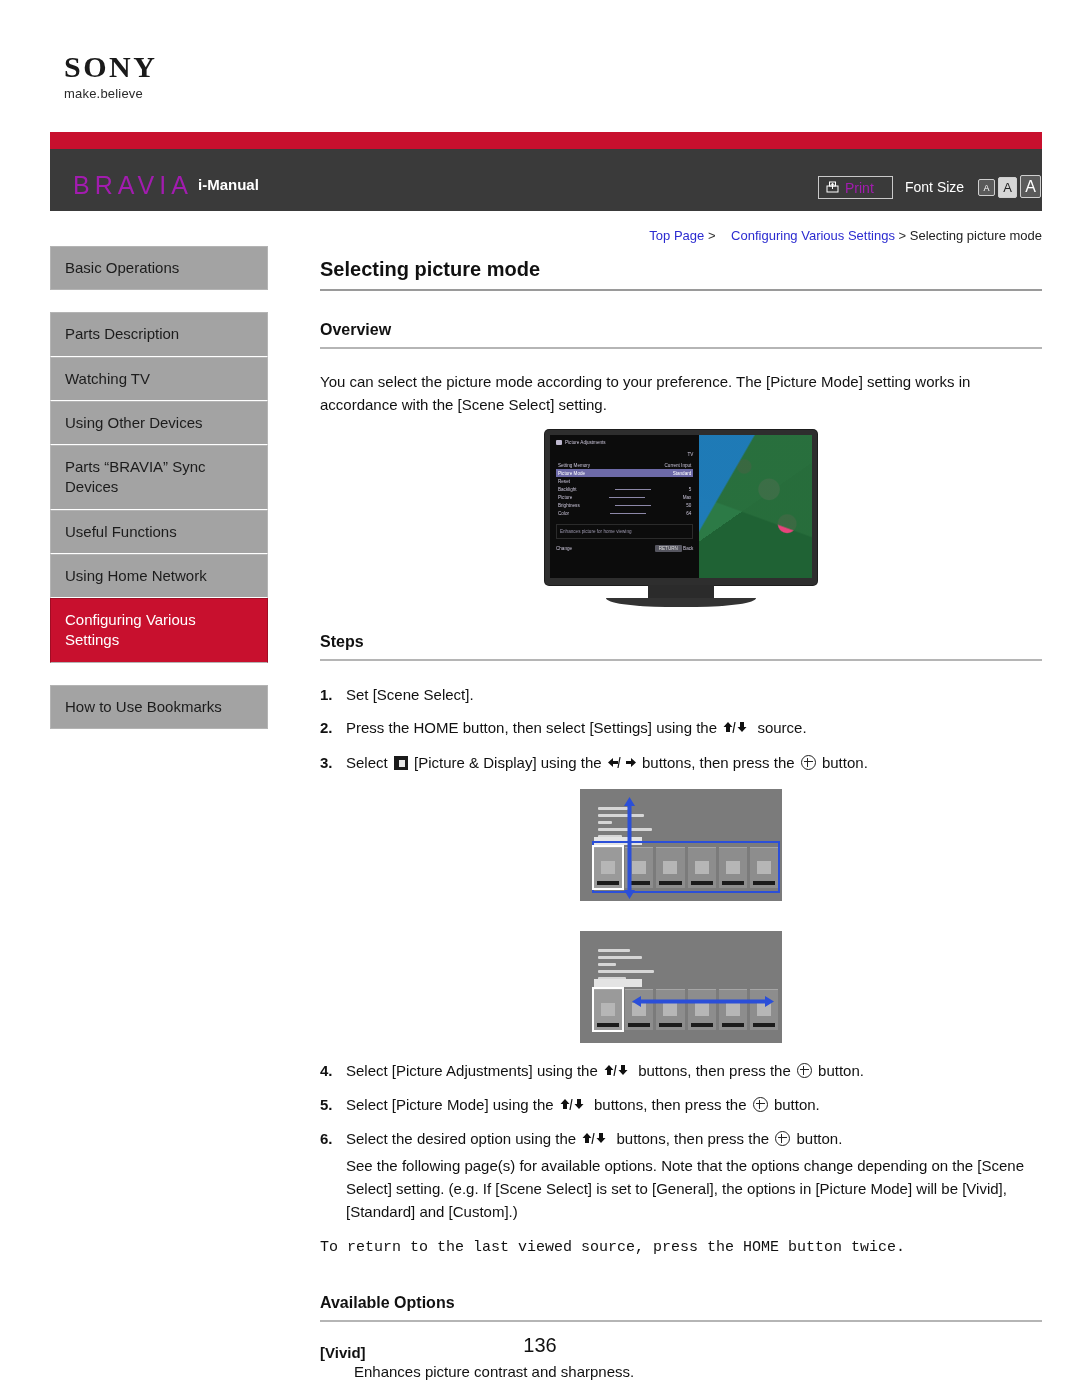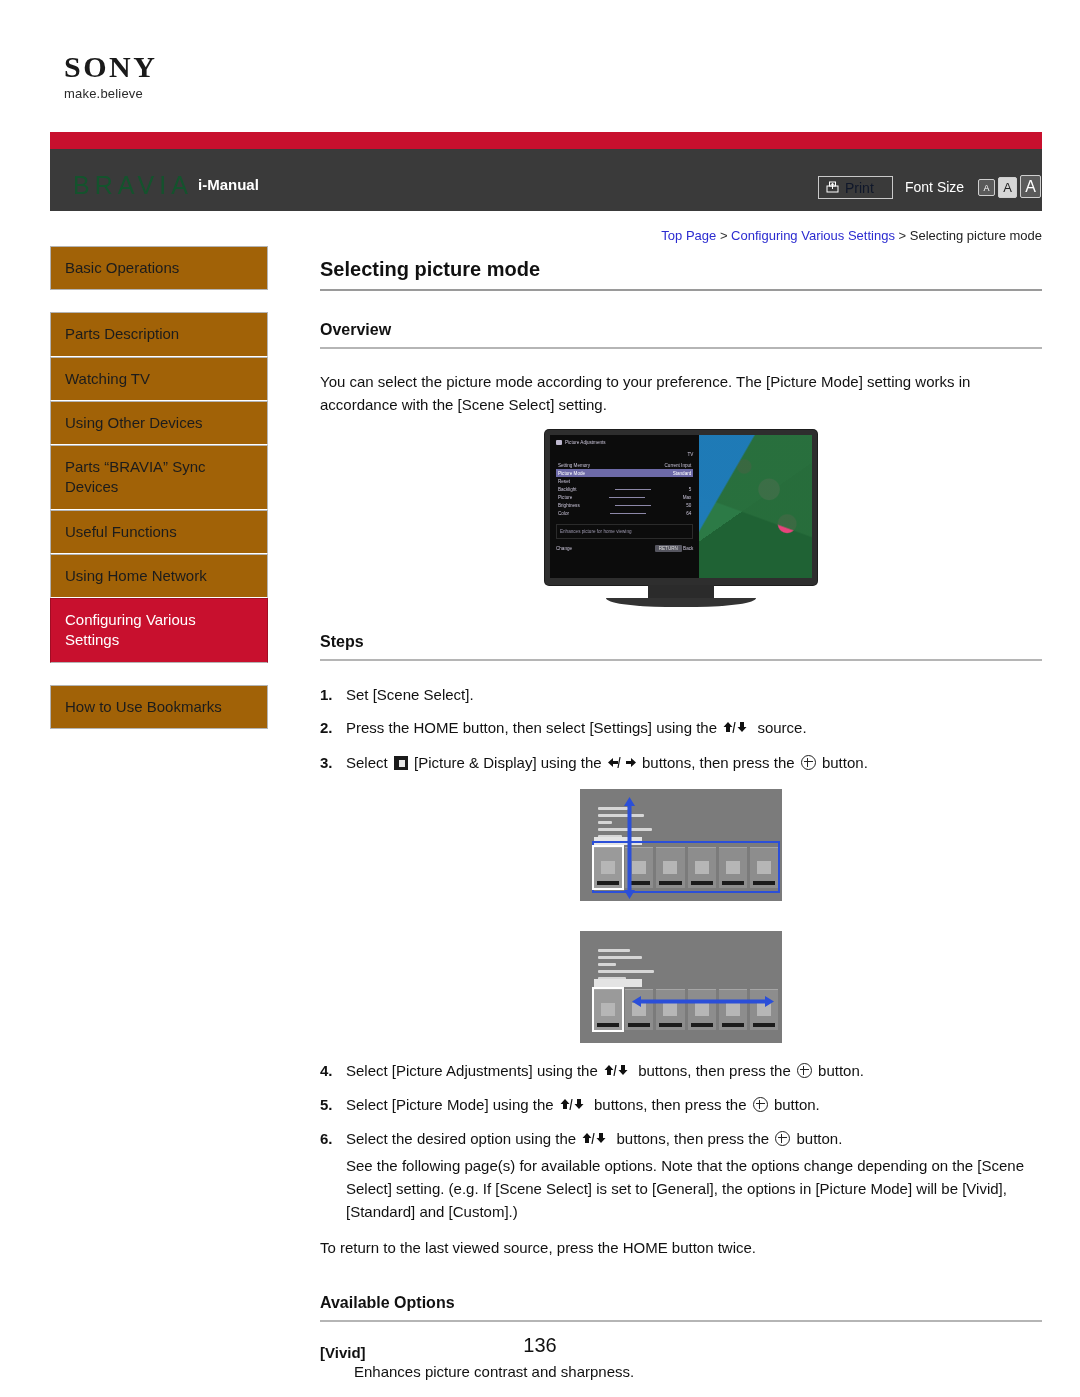--- a/index.html
+++ b/index.html
@@ -56,21 +56,21 @@
     height: 62px;
     background: #3a3a3a;
   }
   .bravia {
     position: absolute;
     left: 73px;
     top: 171px;
     font-family: "Liberation Sans", sans-serif;
     font-size: 25px;
     letter-spacing: 5px;
-    color: #14532d;
+    color: #a21caf;
     font-weight: 300;
   }
   .imanual {
     position: absolute;
     left: 198px;
     top: 176px;
     font-family: "Liberation Sans", sans-serif;
     font-size: 15px;
     font-weight: bold;
     color: #ffffff;
@@ -85,21 +85,21 @@
     border: 1px solid #c9c9c9;
     display: flex;
     align-items: center;
     gap: 5px;
     padding-left: 6px;
     box-sizing: border-box;
   }
   .print-ico { width: 15px; height: 15px; display:block; }
   .print-label {
     font-size: 14px;
-    color: #0f172a;
+    color: #a21caf;
   }
   .font-size-label {
     position: absolute;
     left: 905px;
     top: 179px;
     font-size: 14px;
     color: #ffffff;
   }
   .fs-btns {
     position: absolute;
@@ -129,33 +129,34 @@
     left: 318px;
     top: 228px;
     width: 724px;
     text-align: right;
     font-size: 13px;
     color: #222;
   }
   .breadcrumb a {
     color: #2b2bd0;
     text-decoration: none;
+    margin-left: 12px;
   }
   .crumb-sep { color:#333; }
 
   
   .sidebar {
     position: absolute;
     left: 50px;
     top: 246px;
     width: 218px;
   }
   .nav-group { margin-bottom: 22px; }
   .nav-item {
-    background: #a16207;
+    background: #a3a3a3;
     border: 1px solid #b4b4b4;
     border-bottom: 1px solid #ffffff;
     box-sizing: border-box;
     padding: 11px 14px;
     font-size: 15px;
     color: #1c1c1c;
     line-height: 1.35;
   }
   .nav-group .nav-item:last-child { border-bottom: 1px solid #b4b4b4; }
   .nav-item.active {
@@ -653,21 +654,21 @@
           </svg>
         </span>
         <span> buttons, then press the </span>
         <span class="icon-circle"></span>
         <span> button.</span>
         <div class="step-sub">See the following page(s) for available options. Note that the options change depending on the [Scene Select] setting. (e.g. If [Scene Select] is set to [General], the options in [Picture Mode] will be [Vivid], [Standard] and [Custom].)</div>
       </span>
     </li>
   </ol>
 
-  <p class="body" style="margin-top:14px;">To return to the last viewed source, press the HOME button twice.</p>
+  <p class="body" style="margin-top:14px;font-family:Liberation Mono, monospace;">To return to the last viewed source, press the HOME button twice.</p>
 
   <h2 class="section" style="margin-top:34px;">Available Options</h2>
   <hr class="rule-thin">
 
   <div>
     <p class="opt-name">[Vivid]</p>
     <p class="opt-desc">Enhances picture contrast and sharpness.</p>
   </div>
 
 </main>

